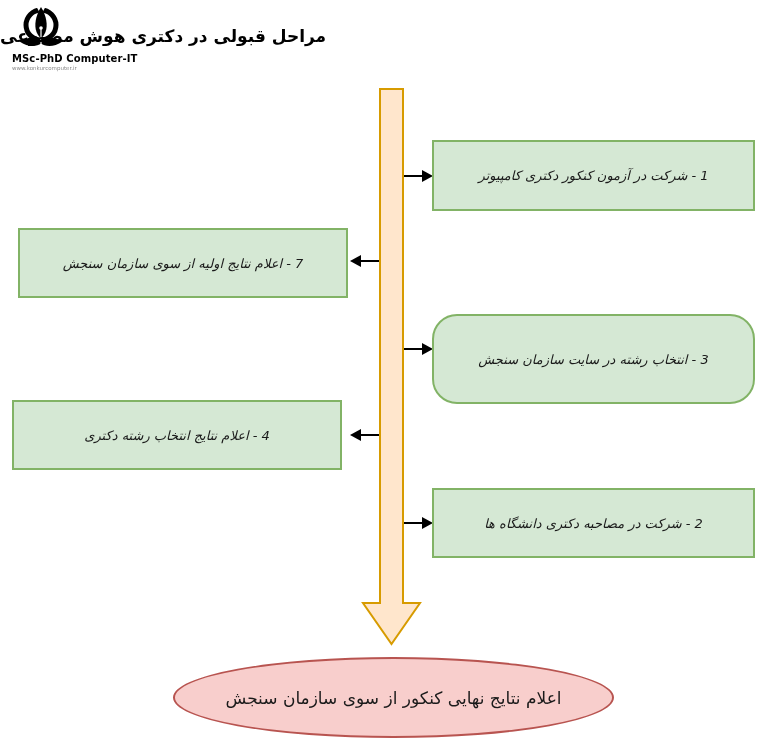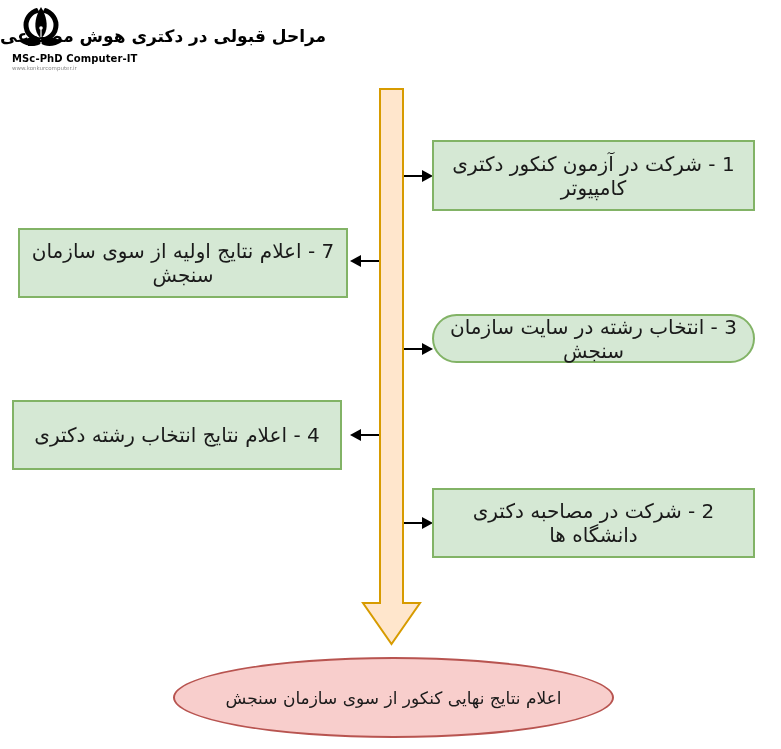--- a/index.html
+++ b/index.html
@@ -51,26 +51,27 @@
     stroke-miterlimit:4;
   }
 
   
   .step-box {
     position:absolute;
     background:var(--step-fill);
     border:2px solid var(--step-border);
     display:flex; align-items:center; justify-content:center;
     direction:rtl; text-align:center;
-    font-size:20px; color:var(--text-color);
+    font-size:13px; color:var(--text-color);
     padding:4px 10px;
+    font-style:italic;
   }
   #box1 { left:432px; top:140px; width:323px; height:71px; }
   #box2 { left:18px;  top:228px; width:330px; height:70px; }
-  #box3 { left:432px; top:314px; width:323px; height:49px;border-radius:25px; }
+  #box3 { left:432px; top:314px; width:323px; height:90px;border-radius:25px; }
   #box4 { left:12px;  top:400px; width:330px; height:70px; }
   #box5 { left:432px; top:488px; width:323px; height:70px; }
 
   
   .connector {
     position:absolute; height:2px; background:var(--line-color); width:18px;
   }
   .connector.to-right::after {
     content:""; position:absolute; right:-11px; top:-5px;
     width:0; height:0;

